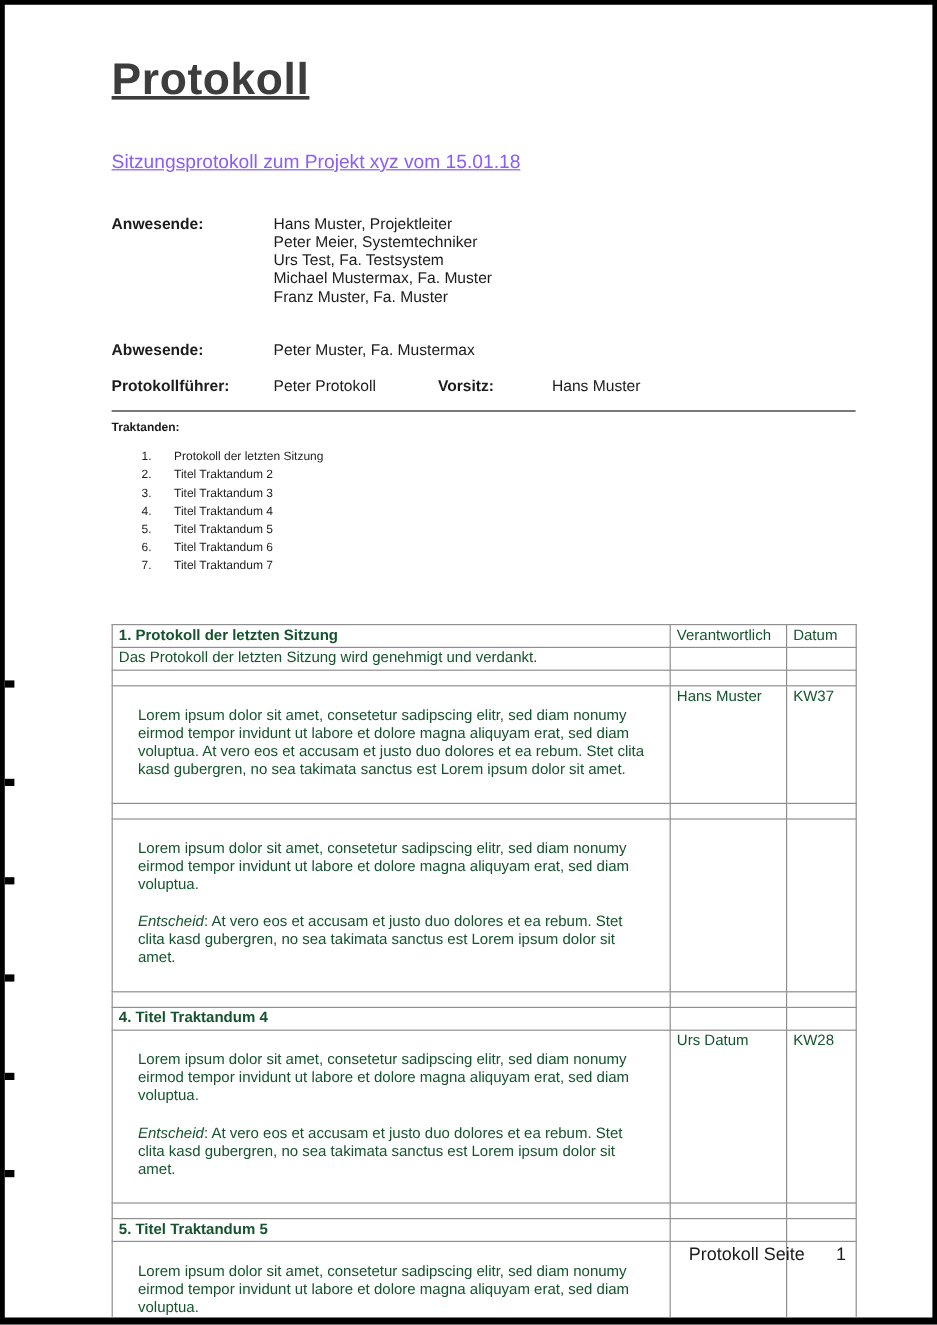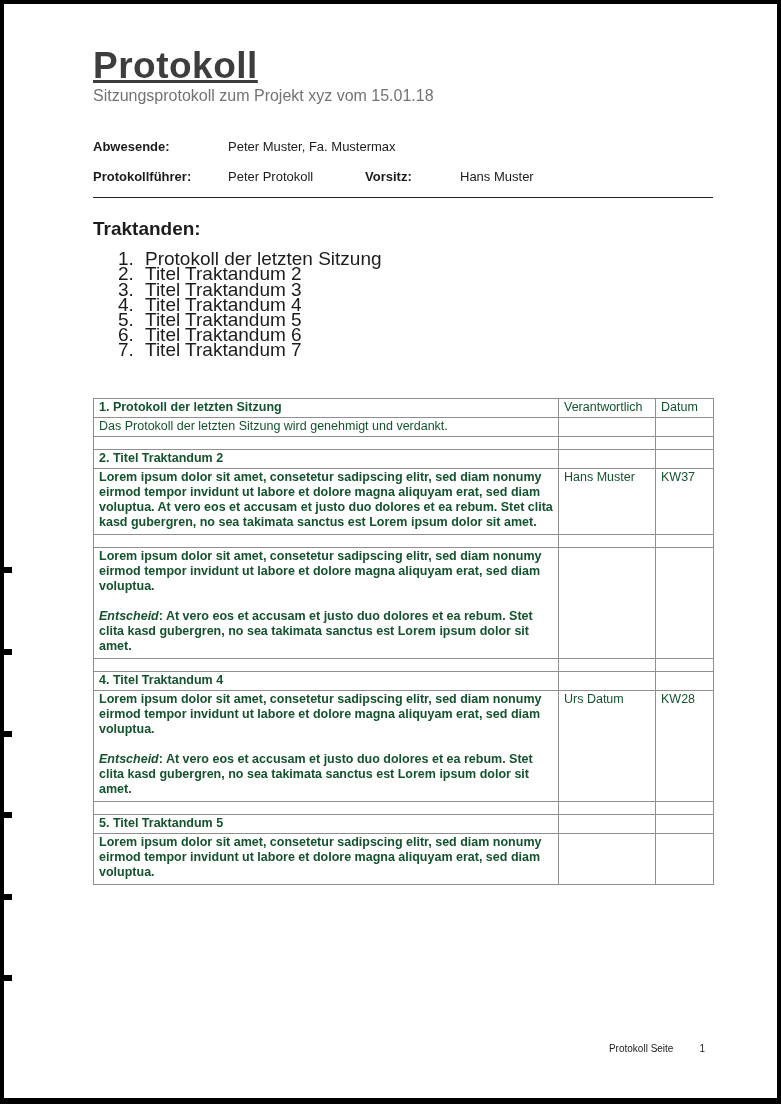--- a/index.html
+++ b/index.html
@@ -21,40 +21,42 @@
 
   .doc-title {
     font-size: 37px;
     font-weight: bold;
     color: #3d3d3d;
     letter-spacing: 0.5px;
     line-height: 1.1;
     text-decoration: underline;
   }
   .doc-subtitle {
+    margin-top: 40px;
     font-size: 16px;
-    color: #737373;
+    color: #8b5cf6;
+    text-decoration: underline;
   }
 
   .meta { margin-top: 34px; font-size: 13px; line-height: 15.2px; }
   .meta-row { display: flex; align-items: flex-start; }
   .meta-label { width: 135px; flex: none; font-weight: bold; }
-  .row-abwesende { margin-top: 3px; }
+  .row-abwesende { margin-top: 29px; }
   .row-protokollfuehrer { margin-top: 15px; align-items: flex-end; }
   .pf-value { width: 137px; flex: none; }
   .vorsitz-label { width: 95px; flex: none; font-weight: bold; }
 
   .rule {
     border: none;
     border-top: 1.5px solid #222;
     margin-top: 13px;
     width: 620px;
   }
 
-  .traktanden { margin-top: 20px; font-size: 19px; }
+  .traktanden { margin-top: 8px; font-size: 10px; }
   .traktanden-label { font-weight: bold; }
   .traktanden-list { margin-top: 11px; line-height: 15.2px; }
   .traktanden-item { display: flex; }
   .traktanden-num { margin-left: 25px; width: 27px; flex: none; }
 
   table.protocol {
     margin-top: 40px;
     width: 620px;
     border-collapse: collapse;
     table-layout: fixed;
@@ -66,29 +68,29 @@
   table.protocol col.c2 { width: 97px; }
   table.protocol col.c3 { width: 58px; }
   table.protocol td {
     border: 1px solid #8f8f8f;
     padding: 1px 4px 2px 5px;
     vertical-align: top;
     overflow: hidden;
   }
   .sec-title { font-weight: bold; }
   tr.spacer td { height: 13px; padding: 0; }
-  .body-cell p { margin: 0; font-weight: bold; }
+  .body-cell p { margin: 16px; }
   .body-cell p.entscheid { margin-top: 15px; }
   .body-cell { padding-bottom: 4px !important; }
 
   .doc-footer {
     position: absolute;
     right: 72px;
     bottom: 44px;
-    font-size: 10px;
+    font-size: 15px;
     color: #1c1c1c;
   }
   .doc-footer .page-num { margin-left: 26px; }
 
   .scan-mark {
     position: absolute;
     left: 0;
     width: 8px; height: 6px;
     background: #000;
   }
@@ -106,20 +108,30 @@
   <div class="scan-mark" style="top:971px"></div>
 
   <div class="content">
 
     <h1 class="doc-title">Protokoll</h1>
 
     <p class="doc-subtitle">Sitzungsprotokoll zum Projekt xyz vom 15.01.18</p>
 
     <div class="meta">
 
+      <div class="meta-row">
+        <div class="meta-label">Anwesende:</div>
+        <div class="meta-value">
+          <div>Hans Muster, Projektleiter</div>
+          <div>Peter Meier, Systemtechniker</div>
+          <div>Urs Test, Fa. Testsystem</div>
+          <div>Michael Mustermax, Fa. Muster</div>
+          <div>Franz Muster, Fa. Muster</div>
+        </div>
+      </div>
 
       <div class="meta-row row-abwesende">
         <div class="meta-label">Abwesende:</div>
         <div class="meta-value">Peter Muster, Fa. Mustermax</div>
       </div>
 
       <div class="meta-row row-protokollfuehrer">
         <div class="meta-label">Protokollführer:</div>
         <div class="pf-value">Peter Protokoll</div>
         <div class="vorsitz-label">Vorsitz:</div>
@@ -182,25 +194,20 @@
           <td></td>
           <td></td>
         </tr>
         <tr class="spacer">
           <td></td>
           <td></td>
           <td></td>
         </tr>
 
         <tr>
-          <td class="sec-title">2. Titel Traktandum 2</td>
-          <td></td>
-          <td></td>
-        </tr>
-        <tr>
           <td class="body-cell">
             <p>Lorem ipsum dolor sit amet, consetetur sadipscing elitr, sed diam nonumy eirmod tempor invidunt ut labore et dolore magna aliquyam erat, sed diam voluptua. At vero eos et accusam et justo duo dolores et ea rebum. Stet clita kasd gubergren, no sea takimata sanctus est Lorem ipsum dolor sit amet.</p>
           </td>
           <td>Hans Muster</td>
           <td>KW37</td>
         </tr>
         <tr class="spacer">
           <td></td>
           <td></td>
           <td></td>

